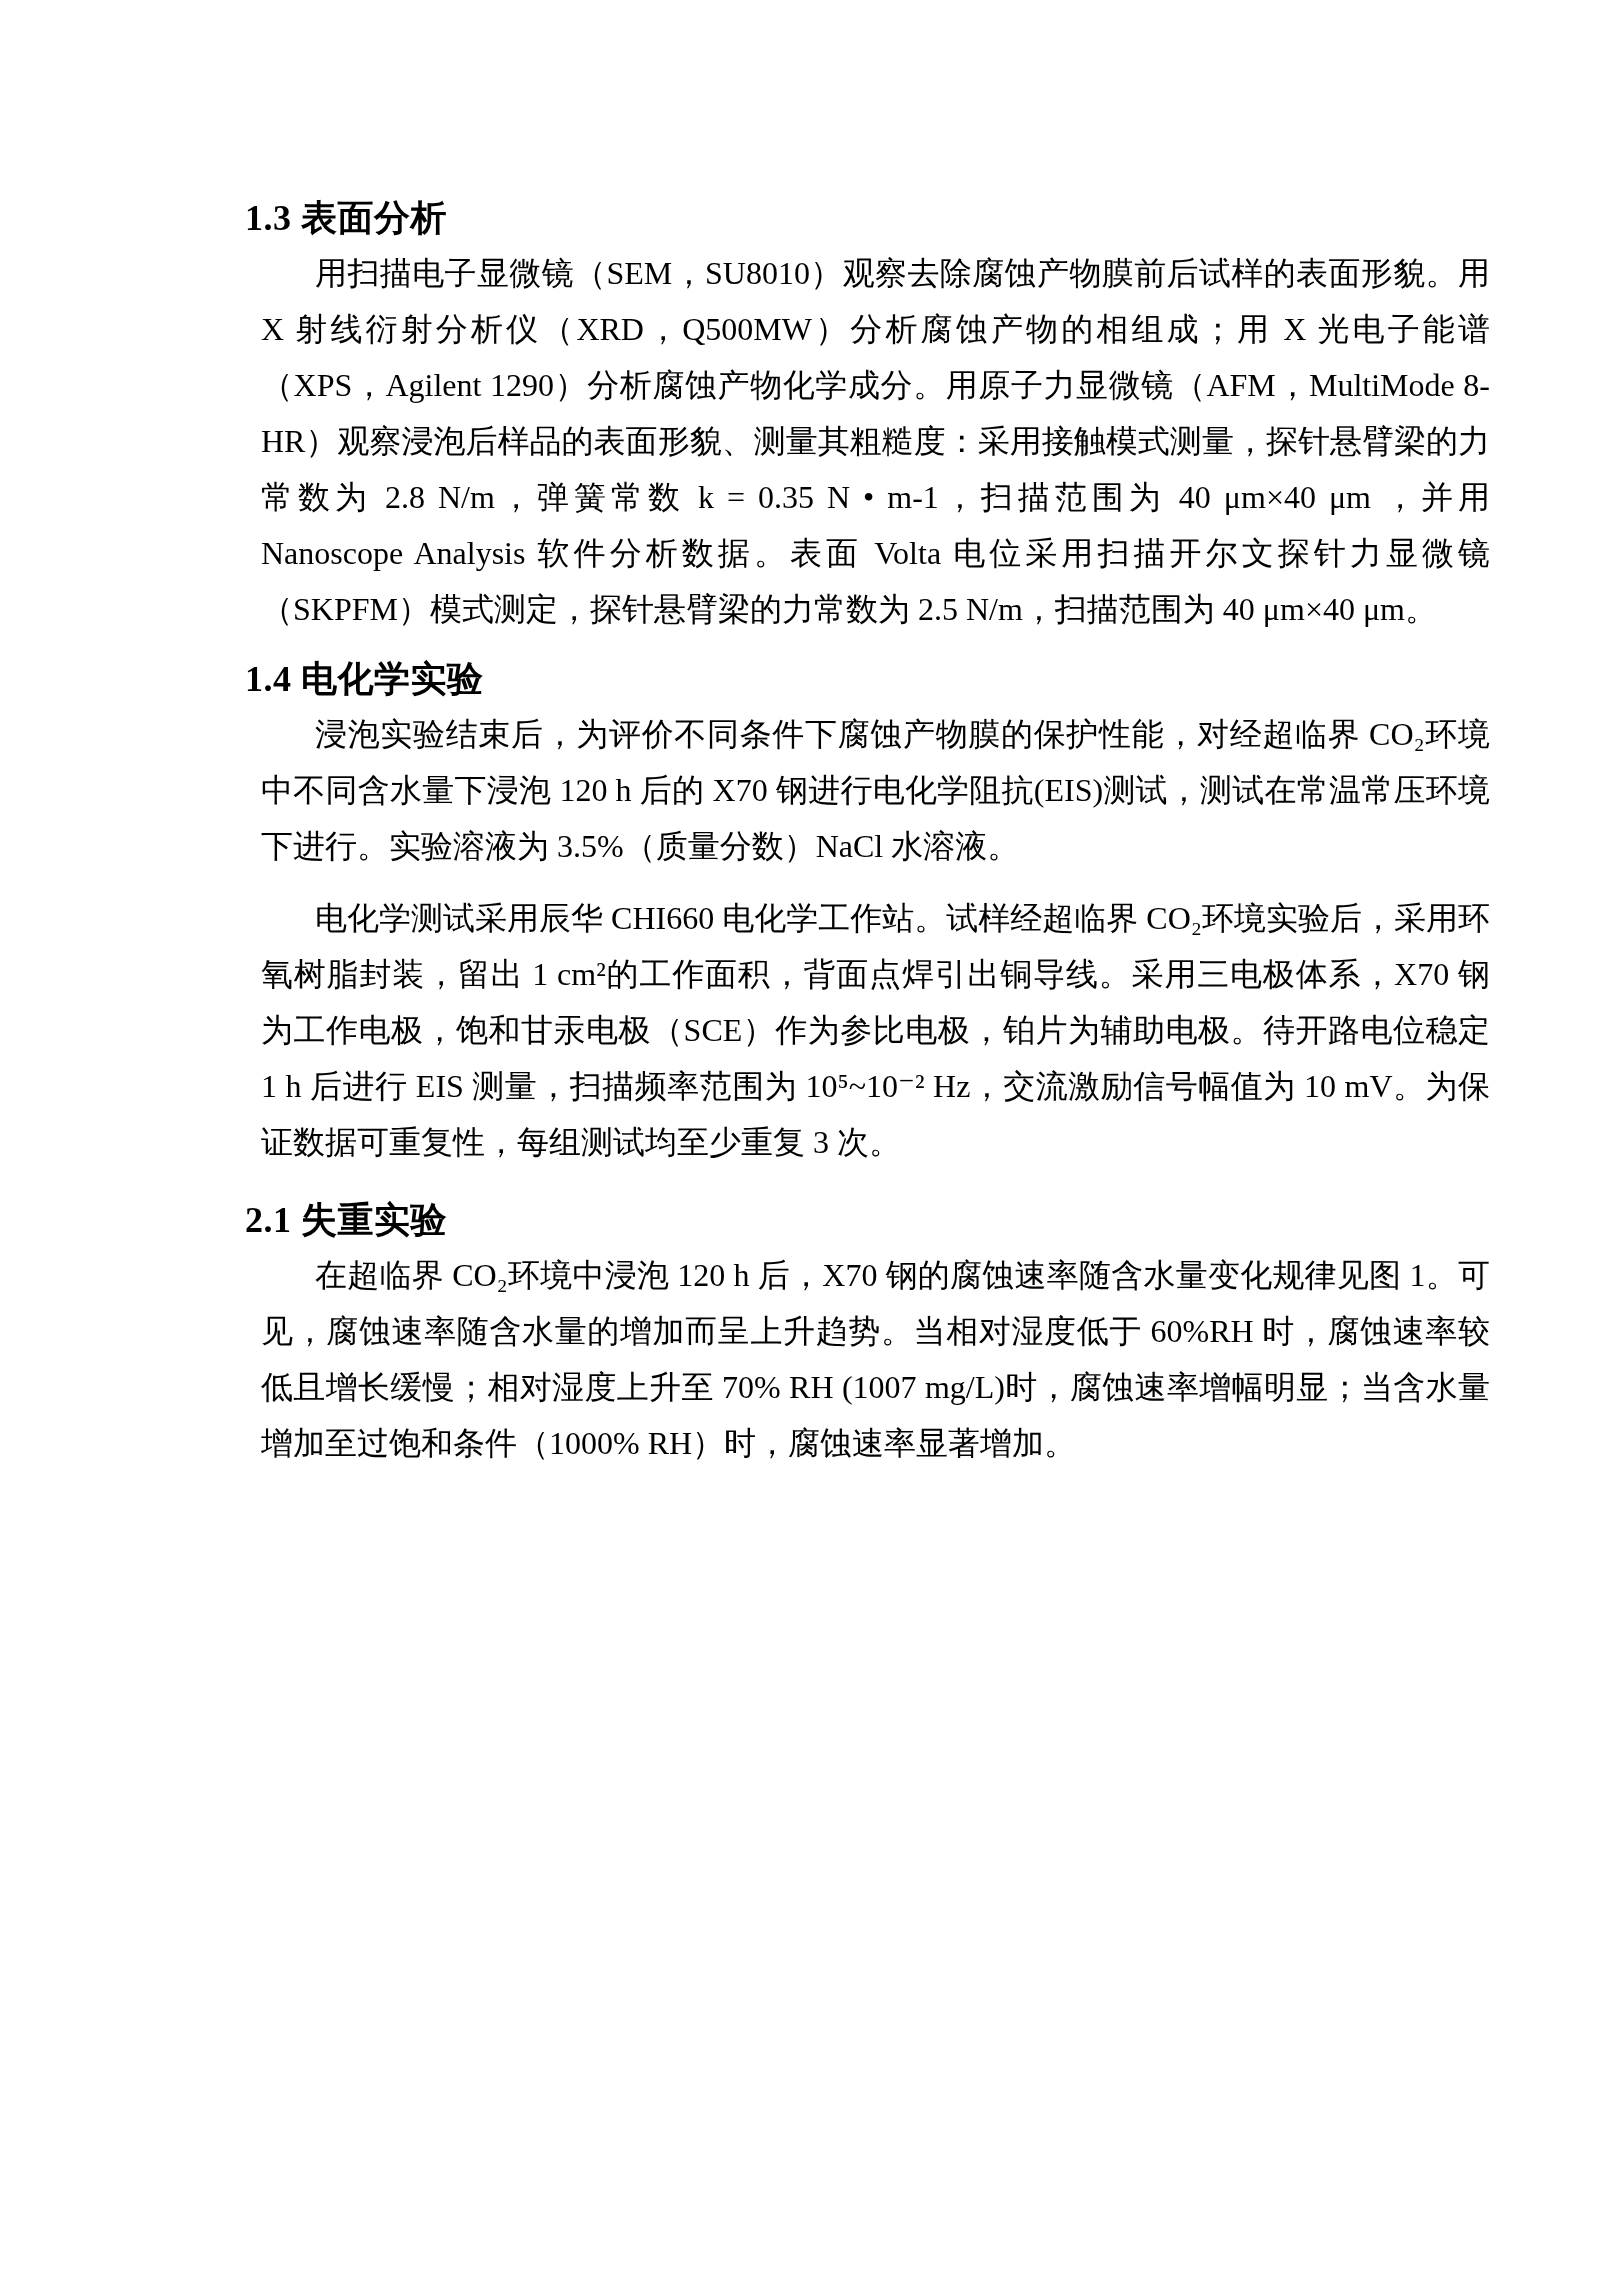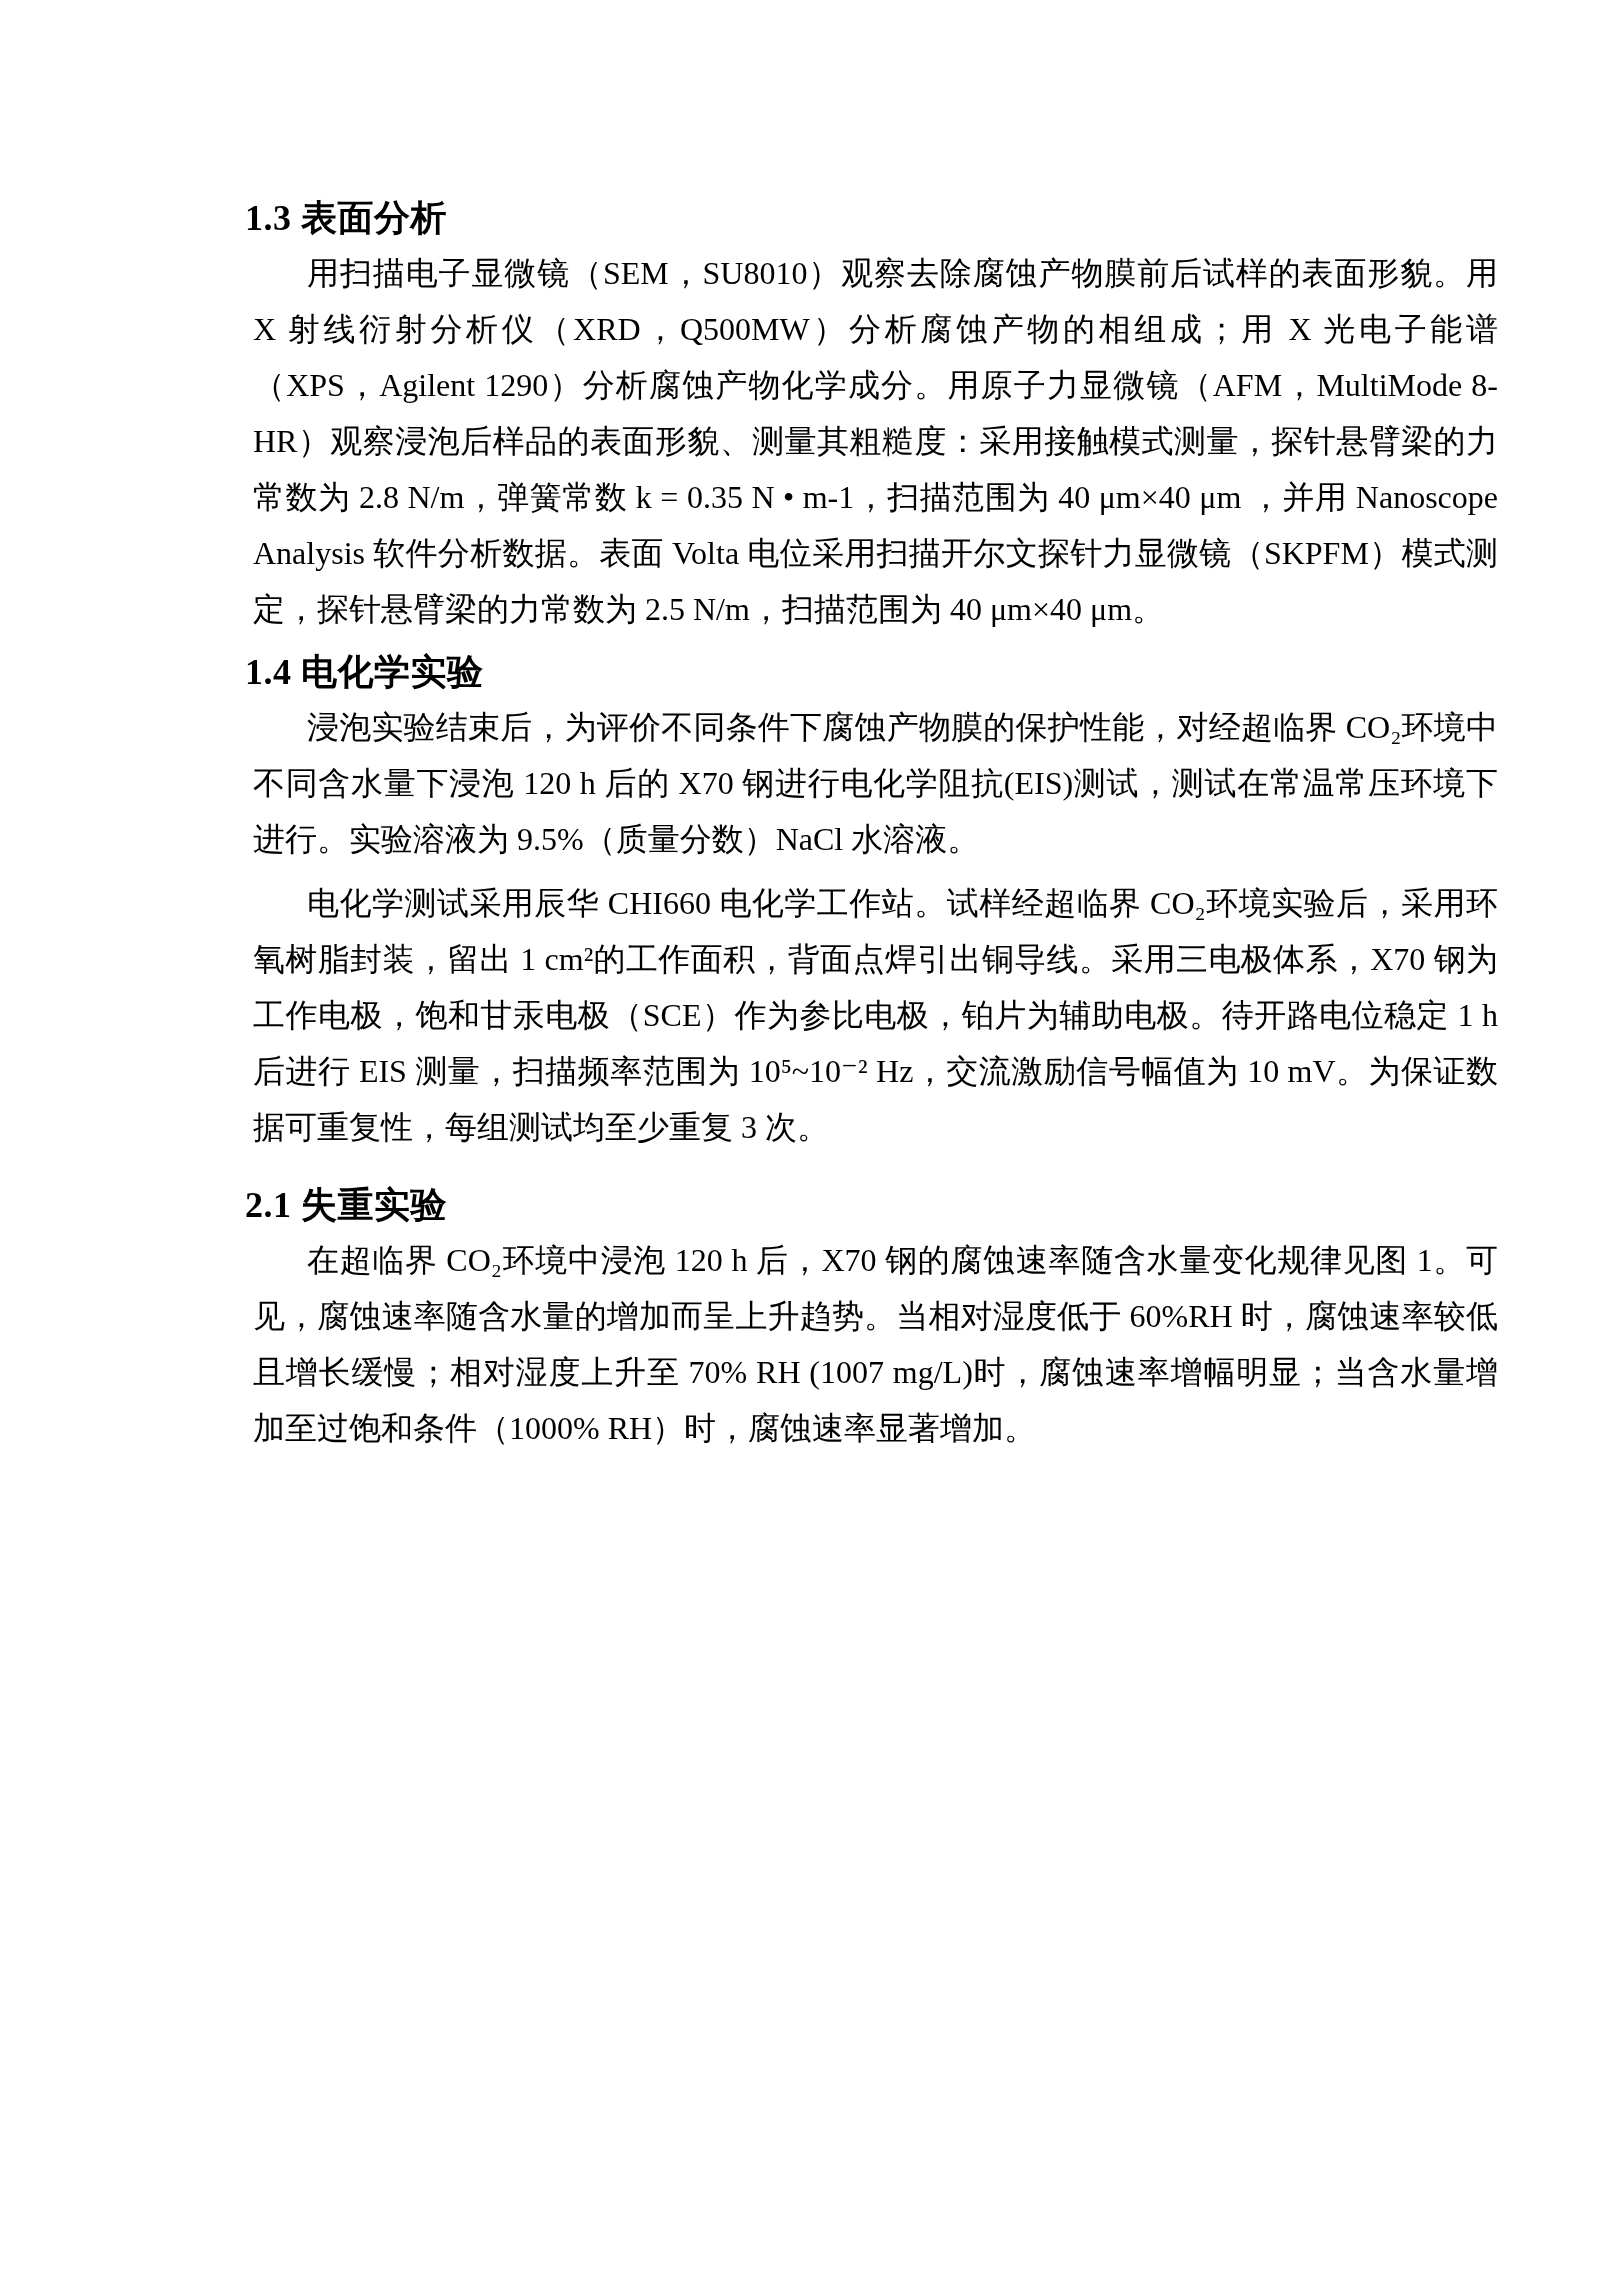--- a/index.html
+++ b/index.html
@@ -31,39 +31,39 @@
     font-weight: 700;
     line-height: 63px;
     margin: 11.8px 0 0 0;
     letter-spacing: 0.5px;
   }
   .mt8  { margin-top: 9px; }
   .mt10 { margin-top: 24px; }
   .para {
     font-size: 32px;
     line-height: 56px;
-    margin: 8px;
+    margin: 16px;
     text-align: justify;
     text-justify: inter-character;
     text-indent: 54px;
     word-break: break-word;
   }
 </style>
 </head>
 <body>
 
 <div class="page" style="background: rgb(255, 255, 255); color: rgb(0, 0, 0);">
 
   <h3 class="h-sub">1.3 表面分析</h3>
 
   <p class="para">用扫描电子显微镜（SEM，SU8010）观察去除腐蚀产物膜前后试样的表面形貌。用 X 射线衍射分析仪（XRD，Q500MW）分析腐蚀产物的相组成；用 X 光电子能谱（XPS，Agilent 1290）分析腐蚀产物化学成分。用原子力显微镜（AFM，MultiMode 8-HR）观察浸泡后样品的表面形貌、测量其粗糙度：采用接触模式测量，探针悬臂梁的力常数为 2.8 N/m，弹簧常数 k = 0.35 N • m-1，扫描范围为 40 μm×40 μm ，并用 Nanoscope Analysis 软件分析数据。表面 Volta 电位采用扫描开尔文探针力显微镜（SKPFM）模式测定，探针悬臂梁的力常数为 2.5 N/m，扫描范围为 40 μm×40 μm。</p>
 
   <h3 class="h-sub mt8">1.4 电化学实验</h3>
 
-  <p class="para">浸泡实验结束后，为评价不同条件下腐蚀产物膜的保护性能，对经超临界 CO₂环境中不同含水量下浸泡 120 h 后的 X70 钢进行电化学阻抗(EIS)测试，测试在常温常压环境下进行。实验溶液为 9.5%（质量分数）NaCl 水溶液。</p>
+  <p class="para">浸泡实验结束后，为评价不同条件下腐蚀产物膜的保护性能，对经超临界 CO₂环境中不同含水量下浸泡 120 h 后的 X70 钢进行电化学阻抗(EIS)测试，测试在常温常压环境下进行。实验溶液为 3.5%（质量分数）NaCl 水溶液。</p>
 
   <p class="para">电化学测试采用辰华 CHI660 电化学工作站。试样经超临界 CO₂环境实验后，采用环氧树脂封装，留出 1 cm²的工作面积，背面点焊引出铜导线。采用三电极体系，X70 钢为工作电极，饱和甘汞电极（SCE）作为参比电极，铂片为辅助电极。待开路电位稳定 1 h 后进行 EIS 测量，扫描频率范围为 10⁵~10⁻² Hz，交流激励信号幅值为 10 mV。为保证数据可重复性，每组测试均至少重复 3 次。</p>
 
 
   <h3 class="h-sub mt10">2.1 失重实验</h3>
 
   <p class="para">在超临界 CO₂环境中浸泡 120 h 后，X70 钢的腐蚀速率随含水量变化规律见图 1。可见，腐蚀速率随含水量的增加而呈上升趋势。当相对湿度低于 60%RH 时，腐蚀速率较低且增长缓慢；相对湿度上升至 70% RH (1007 mg/L)时，腐蚀速率增幅明显；当含水量增加至过饱和条件（1000% RH）时，腐蚀速率显著增加。</p>
 
 
 </div>

